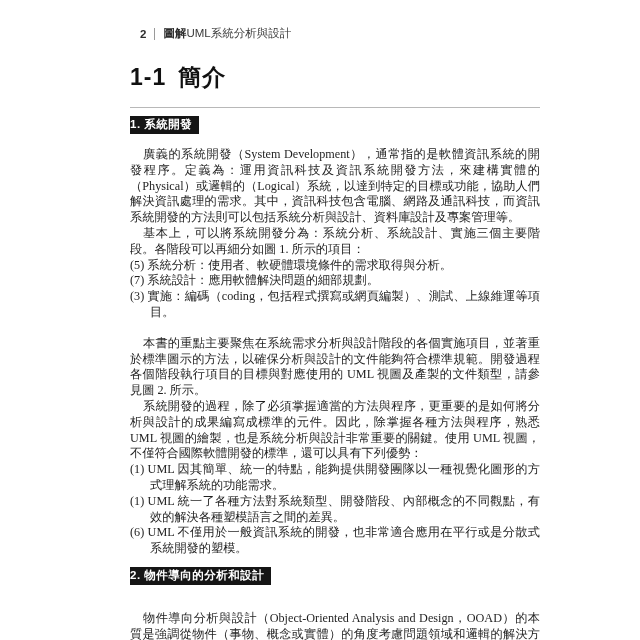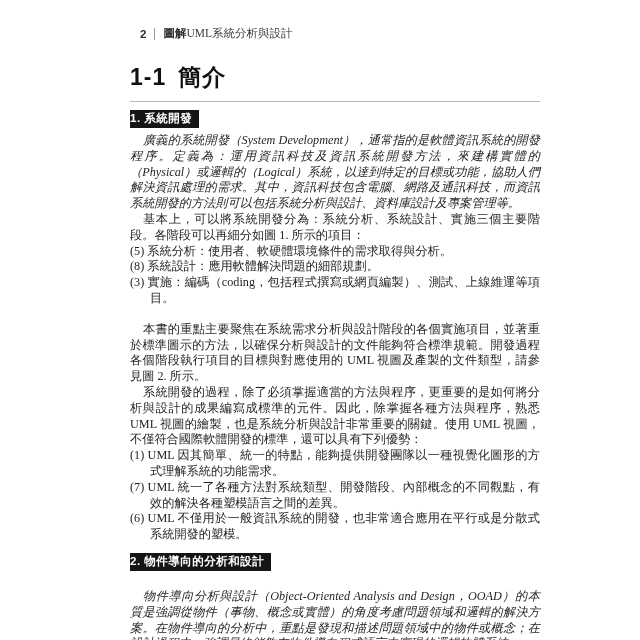--- a/index.html
+++ b/index.html
@@ -17,44 +17,44 @@
   }
   
   .running-head {
     display:flex; align-items:center; gap:8px;
     font-family:"Liberation Sans","DejaVu Sans",sans-serif;
     font-size:11.5px; color:#2c2c2c; margin-left:10px;
   }
   .rh-num { font-weight:bold; }
   .rh-divider { width:1px; height:12px; background:#9a9a9a; }
   .rh-title-bold { font-weight:bold; }
-  .rh-title-rest { font-weight:normal; color:#3a3a3a;font-family:Liberation Serif, serif; }
+  .rh-title-rest { font-weight:normal; color:#3a3a3a; }
   
   .section-heading {
-    margin-top:21px; padding-bottom:8px;
+    margin-top:21px; padding-bottom:14px;
     border-bottom:1px solid #b8b8b8;
     font-family:"Liberation Sans","DejaVu Sans",sans-serif;
     font-size:23px; font-weight:bold; color:#111;
     letter-spacing:1px;
   }
   .section-heading .h-num { margin-right:12px; }
   
   .badge {
     display:inline-block; margin-top:8px; margin-bottom:1px;
     background:#151515; color:#ffffff;
     font-family:"Liberation Sans","DejaVu Sans",sans-serif;
     font-size:11.5px; font-weight:bold;
     padding:1px 7px 2px 0; letter-spacing:0.5px;
   }
   .badge.second { margin-top:10px; margin-bottom:14px; }
   
   .body-text { font-size:12.2px; line-height:15.8px; text-align:justify; }
   .para { text-indent:13px; }
   .para.gap-above { margin-top:15px; }
-  .first-para { margin-top:4px;font-style:italic; }
+  .first-para { margin-top:12px; }
   .list-item { padding-left:20px; text-indent:-20px; text-align:justify; }
 </style>
 </head>
 <body>
 
 <div class="page">
   <div class="content">
 
     <div class="running-head">
       <span class="rh-num">2</span>
@@ -67,28 +67,28 @@
     </div>
 
     <div>
       <span class="badge">1. 系統開發</span>
 
       <div class="body-text">
         <p class="para first-para">廣義的系統開發（System Development），通常指的是軟體資訊系統的開發程序。定義為：運用資訊科技及資訊系統開發方法，來建構實體的（Physical）或邏輯的（Logical）系統，以達到特定的目標或功能，協助人們解決資訊處理的需求。其中，資訊科技包含電腦、網路及通訊科技，而資訊系統開發的方法則可以包括系統分析與設計、資料庫設計及專案管理等。</p>
         <p class="para">基本上，可以將系統開發分為：系統分析、系統設計、實施三個主要階段。各階段可以再細分如圖 1. 所示的項目：</p>
         <div>
           <p class="list-item">(5) 系統分析：使用者、軟硬體環境條件的需求取得與分析。</p>
-          <p class="list-item">(8) 系統設計：應用軟體解決問題的細部規劃。</p>
+          <p class="list-item">(7) 系統設計：應用軟體解決問題的細部規劃。</p>
           <p class="list-item">(3) 實施：編碼（coding，包括程式撰寫或網頁編製）、測試、上線維運等項目。</p>
         </div>
         <p class="para gap-above">本書的重點主要聚焦在系統需求分析與設計階段的各個實施項目，並著重於標準圖示的方法，以確保分析與設計的文件能夠符合標準規範。開發過程各個階段執行項目的目標與對應使用的 UML 視圖及產製的文件類型，請參見圖 2. 所示。</p>
         <p class="para">系統開發的過程，除了必須掌握適當的方法與程序，更重要的是如何將分析與設計的成果編寫成標準的元件。因此，除掌握各種方法與程序，熟悉 UML 視圖的繪製，也是系統分析與設計非常重要的關鍵。使用 UML 視圖，不僅符合國際軟體開發的標準，還可以具有下列優勢：</p>
         <div>
           <p class="list-item">(1) UML 因其簡單、統一的特點，能夠提供開發團隊以一種視覺化圖形的方式理解系統的功能需求。</p>
-          <p class="list-item">(7) UML 統一了各種方法對系統類型、開發階段、內部概念的不同觀點，有效的解決各種塑模語言之間的差異。</p>
+          <p class="list-item">(1) UML 統一了各種方法對系統類型、開發階段、內部概念的不同觀點，有效的解決各種塑模語言之間的差異。</p>
           <p class="list-item">(6) UML 不僅用於一般資訊系統的開發，也非常適合應用在平行或是分散式系統開發的塑模。</p>
         </div>
       </div>
     </div>
 
     <div>
       <span class="badge second">2. 物件導向的分析和設計</span>
 
       <div class="body-text">
         <p class="para first-para">物件導向分析與設計（Object-Oriented Analysis and Design，OOAD）的本質是強調從物件（事物、概念或實體）的角度考慮問題領域和邏輯的解決方案。在物件導向的分析中，重點是發現和描述問題領域中的物件或概念；在設計過程中，強調最終能夠在物件導向程式語言中實現的邏輯軟體系統。</p>

